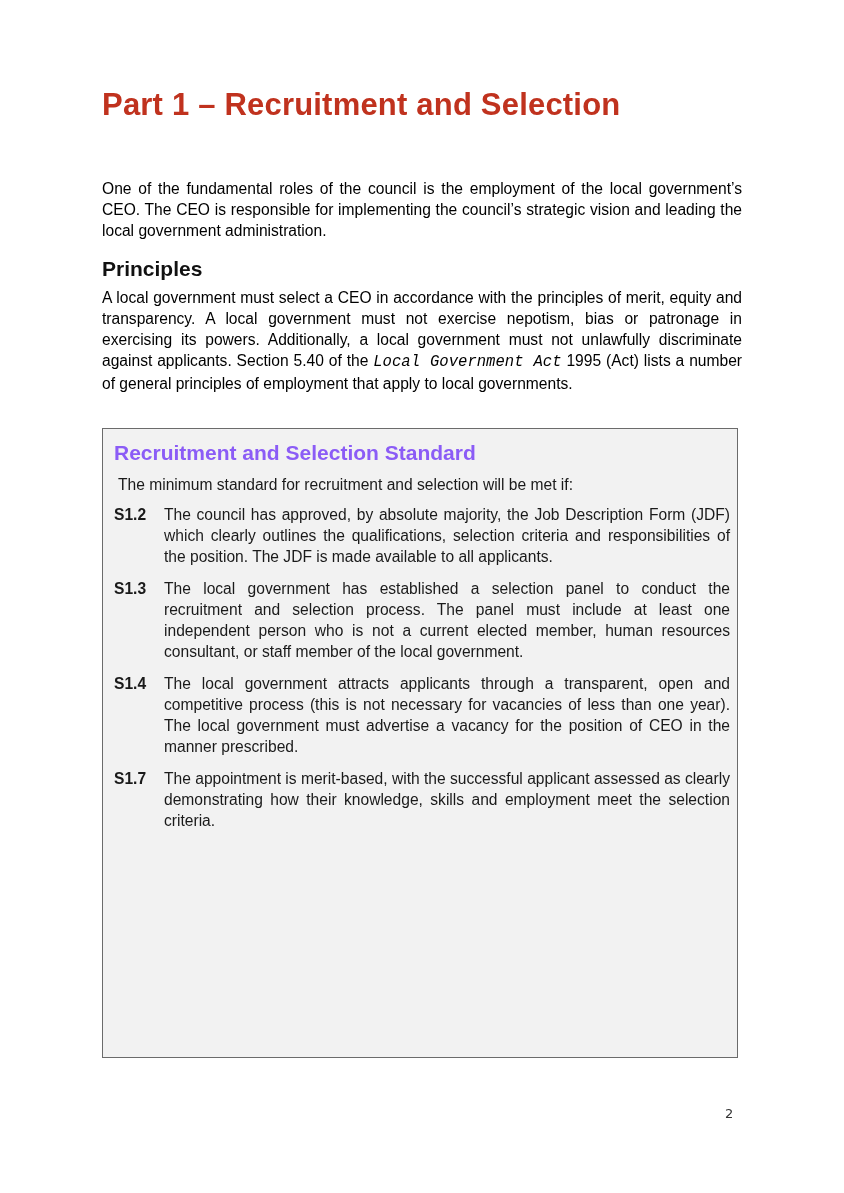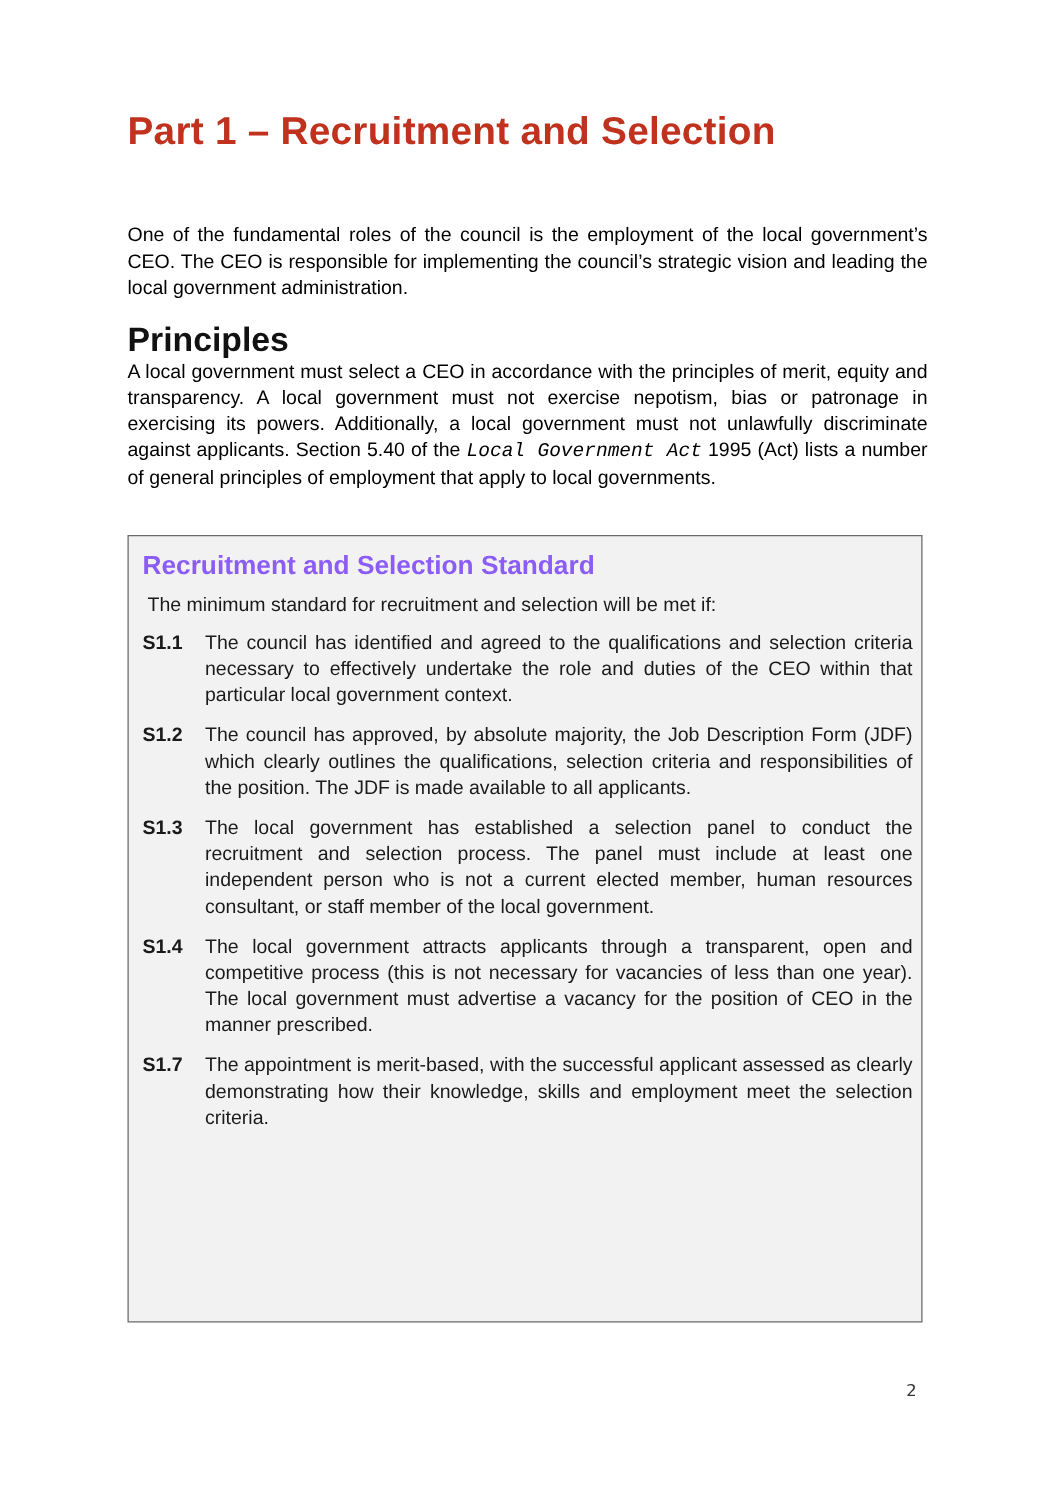--- a/index.html
+++ b/index.html
@@ -5,21 +5,21 @@
   html, body { margin: 0; padding: 0; background: #ffffff; }
   body { width: 844px; height: 1193px; position: relative; overflow: hidden;
          font-family: "Liberation Sans", sans-serif; color: #1a1a1a; }
   .page-title { position: absolute; left: 102px; top: 87px; margin: 0;
          font-family: "Liberation Sans", sans-serif; font-weight: 700; font-size: 31px;
          color: #c0321e; letter-spacing: 0.2px; }
   .para { position: absolute; left: 102px; width: 640px; margin: 0;
          font-size: 15.6px; line-height: 21px; text-align: justify; color: #000000; }
   .intro { top: 178px; }
   .h2 { position: absolute; left: 102px; top: 257px; margin: 0;
-         font-weight: 700; font-size: 27px; color: #111; }
+         font-weight: 700; font-size: 21px; color: #111; }
   .principles { top: 287px; }
   .box { position: absolute; left: 102px; top: 428px; width: 636px; height: 630px;
          background: #f2f2f2; border: 1px solid #6b6b6b; box-sizing: border-box; }
   .box-title { position: absolute; left: 11px; top: 12px; margin: 0;
          font-weight: 700; font-size: 21px; color: #8b5cf6; }
   .box-intro { position: absolute; left: 11px; top: 41px; margin: 4px;
          font-size: 15.6px; line-height: 21px; }
   .std-list { position: absolute; left: 11px; top: 75px; width: 616px; margin: 0; padding: 0; list-style: none; }
   .std { display: flex; margin: 0 0 11px 0; }
   .std-id { flex: 0 0 50px; font-weight: 700; font-size: 15.6px; line-height: 21px; }
@@ -37,24 +37,20 @@
 
 <h2 class="h2">Principles</h2>
 
 <p class="para principles"><span>A local government must select a CEO in accordance with the principles of merit, equity and transparency. A local government must not exercise nepotism, bias or patronage in exercising its powers. Additionally, a local government must not unlawfully discriminate against applicants. Section 5.40 of the </span><em>Local Government Act</em><span> 1995 (Act) lists a number of general principles of employment that apply to local governments.</span></p>
 
 <div class="box">
   <h2 class="box-title">Recruitment and Selection Standard</h2>
   <p class="box-intro">The minimum standard for recruitment and selection will be met if:</p>
   <ul class="std-list">
     <li class="std">
-      <span class="std-id">S1.1</span>
-      <span class="std-text">The council has identified and agreed to the qualifications and selection criteria necessary to effectively undertake the role and duties of the CEO within that particular local government context.</span>
-    </li>
-    <li class="std">
       <span class="std-id">S1.2</span>
       <span class="std-text">The council has approved, by absolute majority, the Job Description Form (JDF) which clearly outlines the qualifications, selection criteria and responsibilities of the position. The JDF is made available to all applicants.</span>
     </li>
     <li class="std">
       <span class="std-id">S1.3</span>
       <span class="std-text">The local government has established a selection panel to conduct the recruitment and selection process. The panel must include at least one independent person who is not a current elected member, human resources consultant, or staff member of the local government.</span>
     </li>
     <li class="std">
       <span class="std-id">S1.4</span>
       <span class="std-text">The local government attracts applicants through a transparent, open and competitive process (this is not necessary for vacancies of less than one year). The local government must advertise a vacancy for the position of CEO in the manner prescribed.</span>

